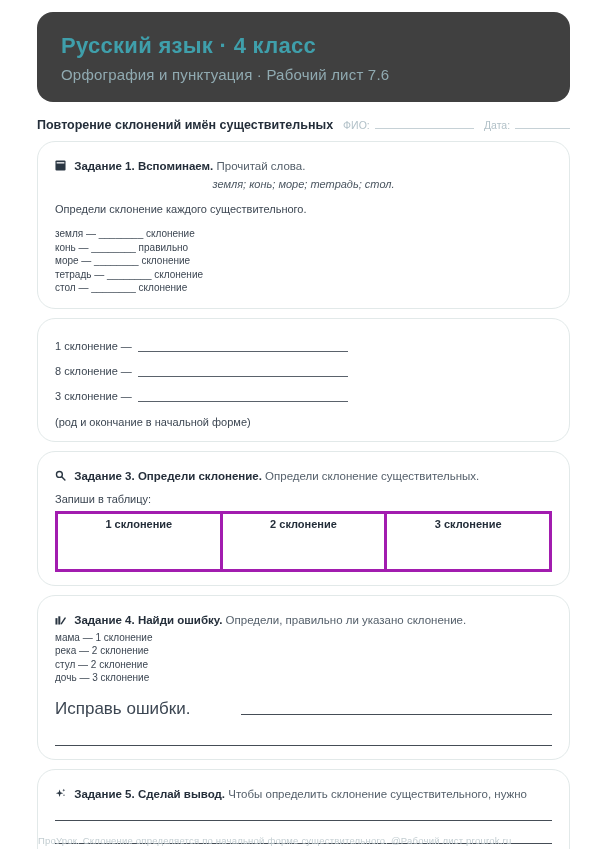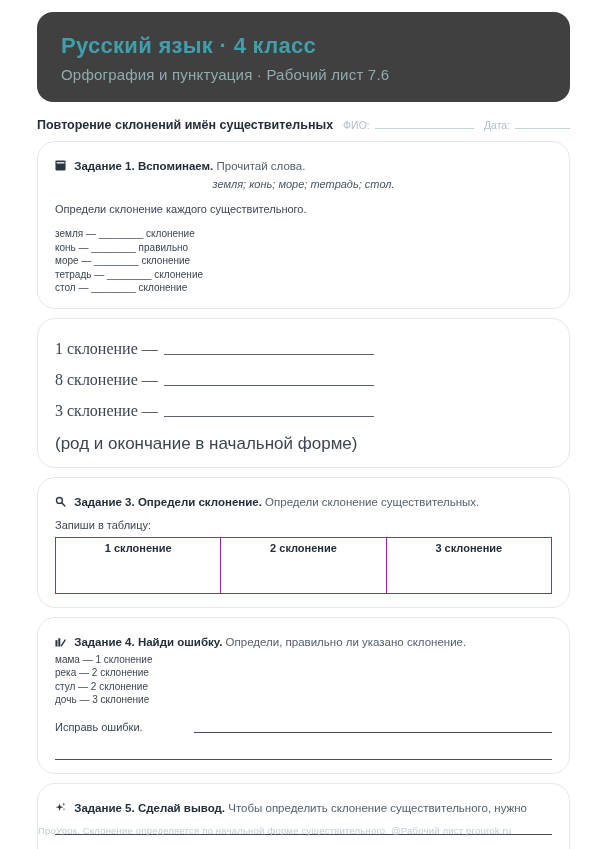--- a/index.html
+++ b/index.html
@@ -29,36 +29,36 @@
   .task-head{font-size:11.5px;line-height:15px;}
   .task-title{font-weight:bold;color:#242e3a;}
   .task-intro{color:#55606b;}
   .task-icon{display:inline-block;width:11px;height:11px;margin-right:5px;
     vertical-align:-1px;color:#2a3642;}
   .task-icon svg{display:block;width:11px;height:11px;}
   .words-line{font-style:italic;color:#4a5560;font-size:11px;text-align:center;margin-top:4px;}
   .instruction{font-size:11px;color:#3c4652;margin-top:13px;}
   .plain-lines{font-size:10px;color:#3c4652;line-height:13.5px;margin-top:12px;}
   .plain-lines div{margin:0;}
-  .scheme-row{font-size:16px;color:#3c4652;margin-top:10px;display:flex;align-items:center;font-family:Liberation Serif, serif;}
+  .scheme-row{font-size:11px;color:#3c4652;margin-top:10px;display:flex;align-items:flex-start;}
   .scheme-blank{display:inline-block;width:210px;border-bottom:1px solid #5a626b;height:11px;margin-left:6px;}
-  .scheme-note{font-size:17px;color:#3c4652;margin-top:14px;}
+  .scheme-note{font-size:11px;color:#3c4652;margin-top:14px;}
 
   table.decl-table{width:100%;border-collapse:collapse;margin-top:6px;}
   table.decl-table td{
-    border:1px solid #a21caf;width:33.33%;height:50px;vertical-align:top;
+    border:3px solid #a21caf;width:33.33%;height:50px;vertical-align:top;
     text-align:center;font-size:11px;font-weight:bold;color:#242e3a;padding-top:4px;
   }
-  .fix-row{font-size:11px;color:#3c4652;margin-top:14px;display:flex;align-items:flex-start;gap:45px;}
+  .fix-row{font-size:17px;color:#3c4652;margin-top:14px;display:flex;align-items:center;gap:45px;}
   .fix-blank{flex:1;border-bottom:1px solid #454d56;height:11px;margin-left:6px;}
   .ruled-line{border-bottom:1px solid #454d56;height:22px;}
   .ruled-line.first{height:18px;}
 
   .footer{
-    position:absolute;left:38px;bottom:13px;font-size:9.5px;color:#c2cdd1;letter-spacing:.2px;
+    position:absolute;left:38px;bottom:3px;font-size:9.5px;color:#c2cdd1;letter-spacing:.2px;
   }
 </style>
 </head>
 <body>
 
 <div class="page">
 
   <div class="header-box">
     <div class="header-title">Русский язык · 4 класс</div>
     <div class="header-subtitle">Орфография и пунктуация · Рабочий лист 7.6</div>

